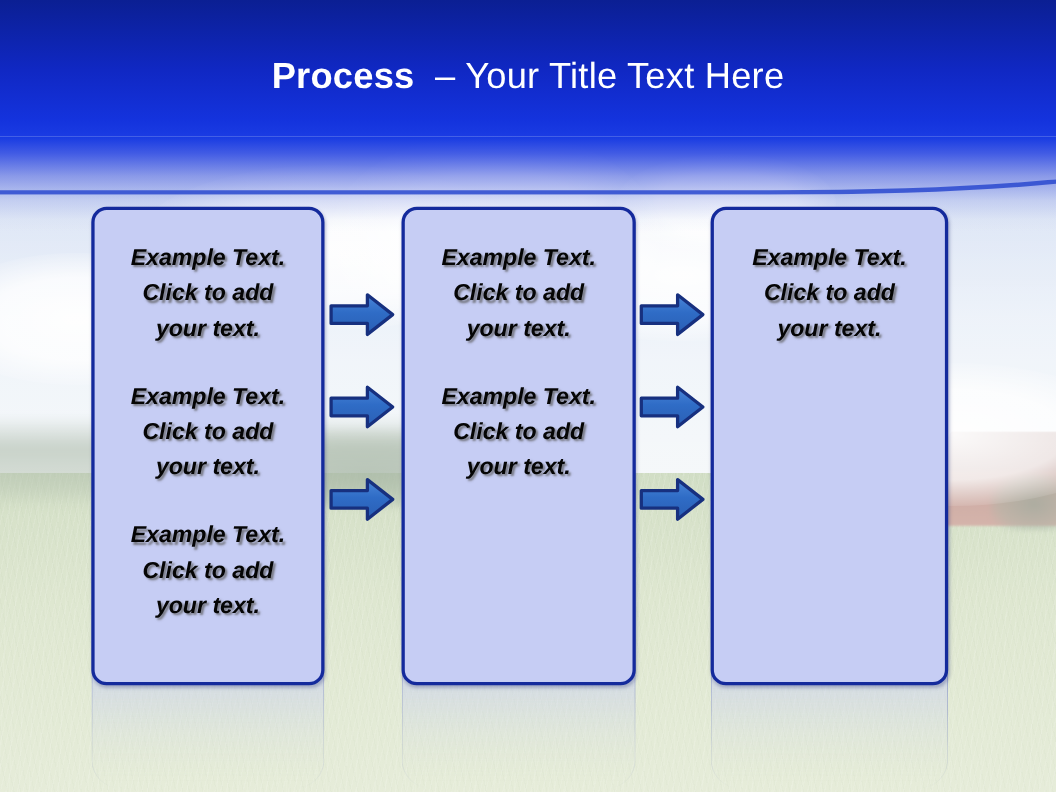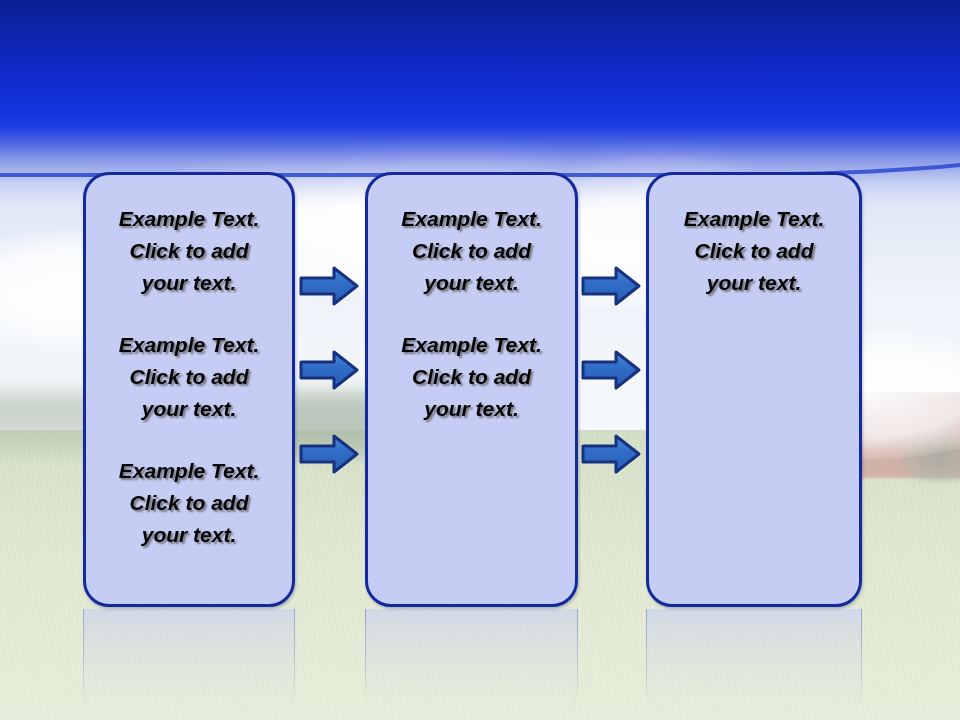--- a/index.html
+++ b/index.html
@@ -152,25 +152,25 @@
     line-height: 42px;
     letter-spacing: .2px;
     white-space: pre;
   }
   .title .t-strong { font-weight: bold; }
   .title .t-rest   { font-weight: normal; }
 
   
   .pbox {
     position: absolute;
-    top: 172px;
+    top: 188px;
     height: 435px;
     background: #c6cdf4;
     border: 3px solid #142a9c;
-    border-radius: 26px;
+    border-radius: 14px;
     box-sizing: border-box;
     box-shadow: 1px 2px 3px rgba(30,40,110,.28);
   }
   .pbox-inner {
     position: absolute;
     left: 0; right: 0; top: 28px;
     padding: 0 12px;
     text-align: center;
   }
   .ptext {
@@ -250,20 +250,21 @@
   </div>
 
   <div class="header-band"></div>
   <div class="header-fade"></div>
   <div class="swoosh">
     <svg width="960" height="14" viewBox="0 0 960 14" xmlns="http://www.w3.org/2000/svg">
       <path d="M0 10 L700 10 Q860 10 960 0 L960 4 Q860 14 700 14 L0 14 Z" fill="#2a49cf" opacity="0.85"></path>
     </svg>
   </div>
 
+  <div class="title"><span class="t-strong">Process</span><span class="t-rest">  – Your Title Text Here</span></div>
 
   <div class="reflect" id="ref1"></div>
   <div class="reflect" id="ref2"></div>
   <div class="reflect" id="ref3"></div>
 
   <div class="pbox" id="box1">
     <div class="pbox-inner">
       <p class="ptext">Example Text.
 Click  to add
 your text.</p>

